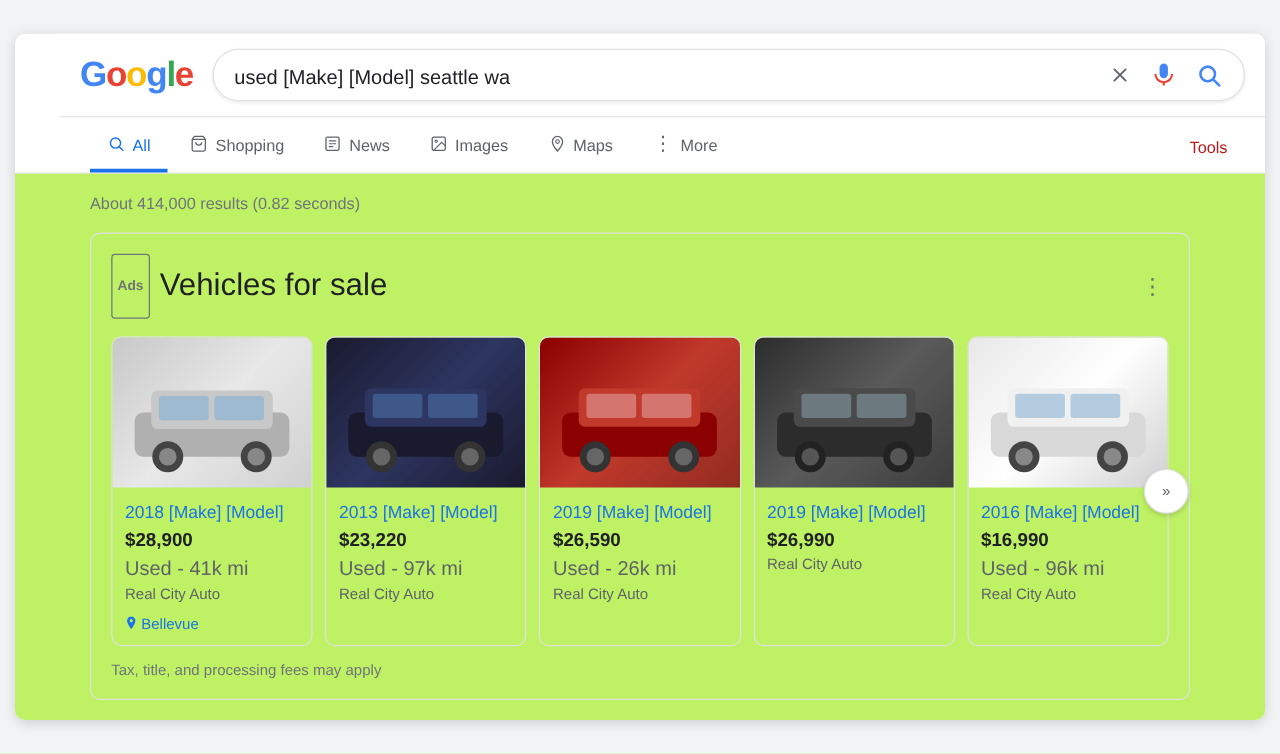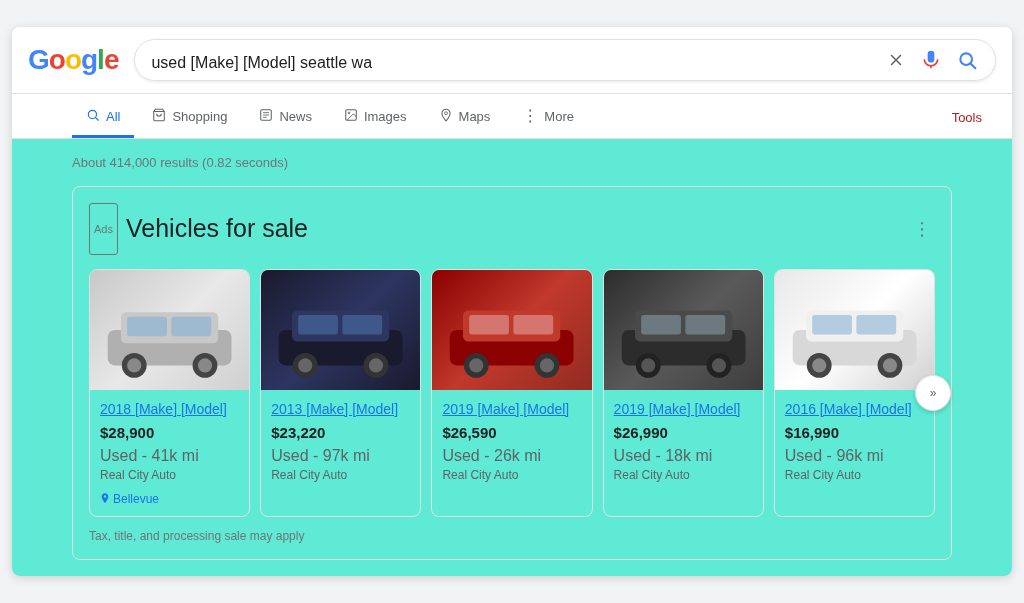--- a/index.html
+++ b/index.html
@@ -19,20 +19,21 @@
       overflow: hidden;
     }
     
     .header {
       display: flex;
       align-items: center;
       padding: 12px 16px;
       gap: 16px;
       background: #fff;
       border-bottom: 1px solid #e0e0e0;
+      margin-left: 36px;
     }
     .logo {
       font-size: 28px;
       font-weight: 700;
       letter-spacing: -1px;
       flex-shrink: 0;
     }
     .logo .g-blue { color: #4285F4; }
     .logo .g-red { color: #EA4335; }
     .logo .g-yellow { color: #FBBC05; }
@@ -95,21 +96,21 @@
     .tools-btn {
       margin-left: auto;
       padding: 10px 14px;
       font-size: 13px;
       color: #b91c1c;
       cursor: pointer;
     }
     
     .content {
       padding: 16px 60px;
-      background: #5eead4;
+      background: #bef264;
     }
     .results-info {
       font-size: 13px;
       color: #70757a;
       margin-bottom: 16px;
     }
     
     .ads-section {
       border: 1px solid #e0e0e0;
       border-radius: 8px;
@@ -125,20 +126,21 @@
       display: flex;
       align-items: center;
       gap: 8px;
     }
     .ads-badge {
       font-size: 11px;
       color: #70757a;
       border: 1px solid #70757a;
       border-radius: 3px;
       padding: 19px 4px;
+      font-weight: bold;
     }
     .ads-title {
       font-size: 25px;
       font-weight: 400;
       color: #202124;
     }
     .more-options-btn {
       cursor: pointer;
       color: #70757a;
       font-size: 18px;
@@ -178,21 +180,20 @@
     }
     .car-info {
       padding: 10px;
     }
     .car-name {
       font-size: 14px;
       color: #1a73e8;
       font-weight: 400;
       margin-bottom: 6px;
       line-height: 1.3;
-      text-decoration: underline;
     }
     .car-price {
       font-size: 15px;
       font-weight: 700;
       color: #202124;
       margin-bottom: 3px;
     }
     .car-detail {
       font-size: 16px;
       color: #5f6368;
@@ -421,21 +422,20 @@
               <rect x="92" y="43" width="45" height="22" rx="3" fill="#a0c0d0" opacity="0.4"></rect>
               <circle cx="50" cy="100" r="14" fill="#222"></circle>
               <circle cx="50" cy="100" r="8" fill="#555"></circle>
               <circle cx="130" cy="100" r="14" fill="#222"></circle>
               <circle cx="130" cy="100" r="8" fill="#555"></circle>
             </svg>
           </div>
           <div class="car-info">
             <div class="car-name">2019 [Make] [Model]</div>
             <div class="car-price">$26,990</div>
-            <div class="car-detail">Used - 18k mi</div>
             <div class="car-dealer">Real City Auto</div>
           </div>
         </div>
 
         <div class="car-card">
           <div class="car-placeholder car-5">
             <svg class="car-svg" viewBox="0 0 180 120">
               <rect x="20" y="60" width="140" height="40" rx="8" fill="#d8d8d8"></rect>
               <rect x="35" y="38" width="110" height="35" rx="6" fill="#f0f0f0"></rect>
               <rect x="42" y="43" width="45" height="22" rx="3" fill="#8ab4d4" opacity="0.6"></rect>
@@ -450,17 +450,17 @@
             <div class="car-name">2016 [Make] [Model]</div>
             <div class="car-price">$16,990</div>
             <div class="car-detail">Used - 96k mi</div>
             <div class="car-dealer">Real City Auto</div>
           </div>
         </div>
 
         <div class="next-btn">»</div>
       </div>
 
-      <div class="disclaimer">Tax, title, and processing sale may apply</div>
+      <div class="disclaimer">Tax, title, and processing fees may apply</div>
     </div>
   </div>
 
 </div>
 
 </body></html>

